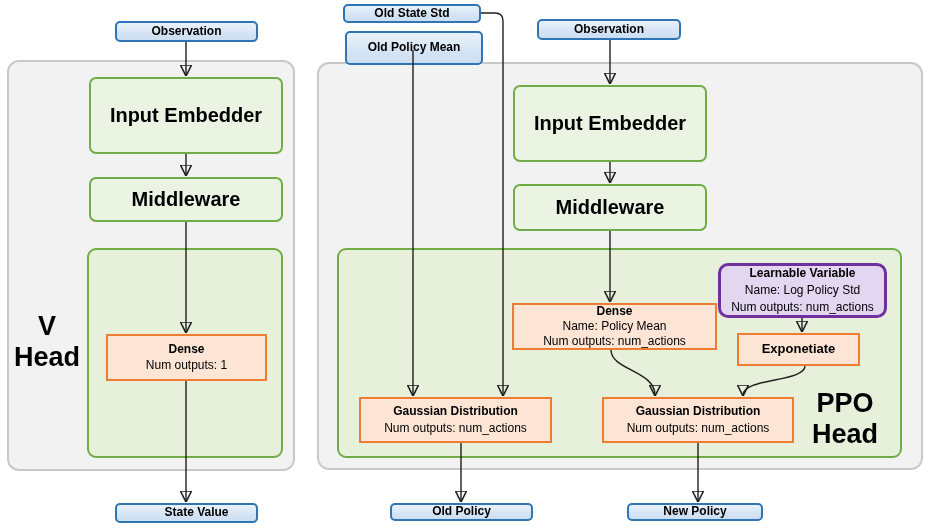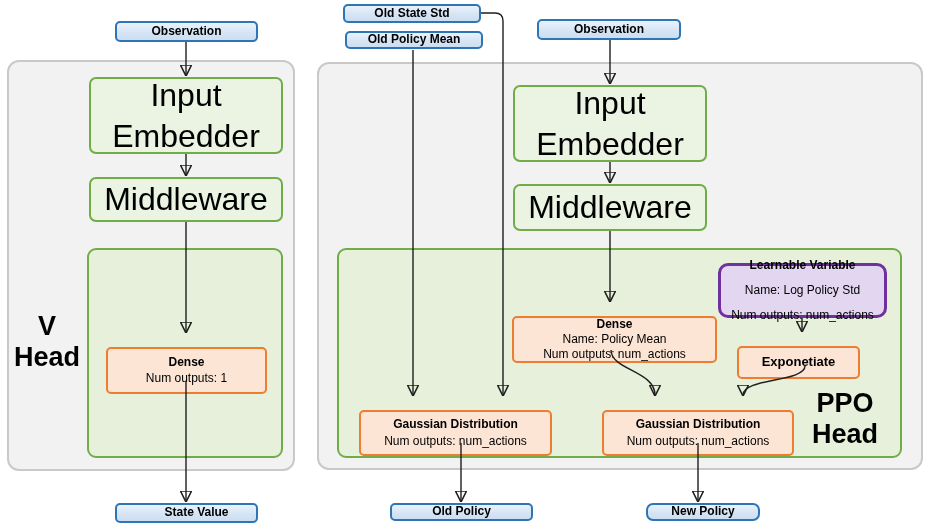--- a/index.html
+++ b/index.html
@@ -20,26 +20,25 @@
     align-items:center;justify-content:center;text-align:center;z-index:3;
     line-height:1.28;
   }
   .blue{
     background:linear-gradient(180deg,#EAF2FB 0%,#D6E5F5 55%,#CCDEF2 100%);
     border:2.5px solid #2E75B6;border-radius:5px;
     font-weight:bold;font-size:12px;
   }
   .green-lg{
     background:#EBF3E2;border:2.5px solid #70AD47;border-radius:7px;
-    font-weight:normal;font-size:32px;
+    font-weight:bold;font-size:20px;
   }
   .orange{
-    background:#FCE5D5;border:2.5px solid #ED7D31;border-radius:5px;
+    background:#FCE5D5;border:2.5px solid #ED7D31;border-radius:0;
     font-size:12px;
-    margin-top:13px;
   }
   .purple{
     background:#E3D6F1;border:3px solid #7030A0;border-radius:10px;
     font-size:12px;
   }
   .title{font-weight:bold;}
   .big-label{
     position:absolute;font-weight:bold;font-size:27px;line-height:31px;
     text-align:center;z-index:3;
   }
@@ -90,21 +89,21 @@
     <div>PPO</div>
     <div>Head</div>
   </div>
 
   <div class="green-container" style="left:337px;top:248px;width:565px;height:210px;"></div>
 
   <div class="node blue" style="left:343px;top:4px;width:138px;height:19px;">
     <span>Old State Std</span>
   </div>
 
-  <div class="node blue" style="left:345px;top:31px;width:138px;height:18px;">
+  <div class="node blue" style="left:345px;top:31px;width:138px;height:34px;">
     <span>Old Policy Mean</span>
   </div>
 
   <div class="node blue" style="left:537px;top:19px;width:144px;height:21px;">
     <span>Observation</span>
   </div>
 
   <div class="node green-lg" style="left:513px;top:85px;width:194px;height:77px;">
     <span>Input Embedder</span>
   </div>
@@ -112,21 +111,21 @@
   <div class="node green-lg" style="left:513px;top:184px;width:194px;height:47px;">
     <span>Middleware</span>
   </div>
 
   <div class="node orange" style="left:512px;top:303px;width:205px;height:47px;line-height:1.25;">
     <span class="title">Dense</span>
     <span>Name: Policy Mean</span>
     <span>Num outputs: num_actions</span>
   </div>
 
-  <div class="node purple" style="left:718px;top:263px;width:169px;height:55px;line-height:1.4;gap:8px;">
+  <div class="node purple" style="left:718px;top:263px;width:169px;height:55px;line-height:1.4;">
     <span class="title">Learnable Variable</span>
     <span>Name: Log Policy Std</span>
     <span>Num outputs: num_actions</span>
   </div>
 
   <div class="node orange" style="left:737px;top:333px;width:123px;height:33px;font-size:13px;">
     <span class="title">Exponetiate</span>
   </div>
 
   <div class="node orange" style="left:359px;top:397px;width:193px;height:46px;line-height:1.45;">
@@ -136,21 +135,21 @@
 
   <div class="node orange" style="left:602px;top:397px;width:192px;height:46px;line-height:1.45;">
     <span class="title">Gaussian Distribution</span>
     <span>Num outputs: num_actions</span>
   </div>
 
   <div class="node blue" style="left:390px;top:503px;width:143px;height:18px;">
     <span>Old Policy</span>
   </div>
 
-  <div class="node blue" style="left:646px;top:503px;width:114px;height:18px;border-radius:7px;">
+  <div class="node blue" style="left:627px;top:503px;width:136px;height:18px;">
     <span>New Policy</span>
   </div>
 
   <svg class="connectors" viewBox="0 0 931 529" xmlns="http://www.w3.org/2000/svg">
     <defs>
       <marker id="arrow" viewBox="0 0 10 10" refX="9" refY="5" markerWidth="8.5" markerHeight="8" orient="auto-start-reverse">
         <path d="M0,0 L10,5 L0,10 z" fill="#1f1f1f" stroke="none"></path>
       </marker>
     </defs>
 

